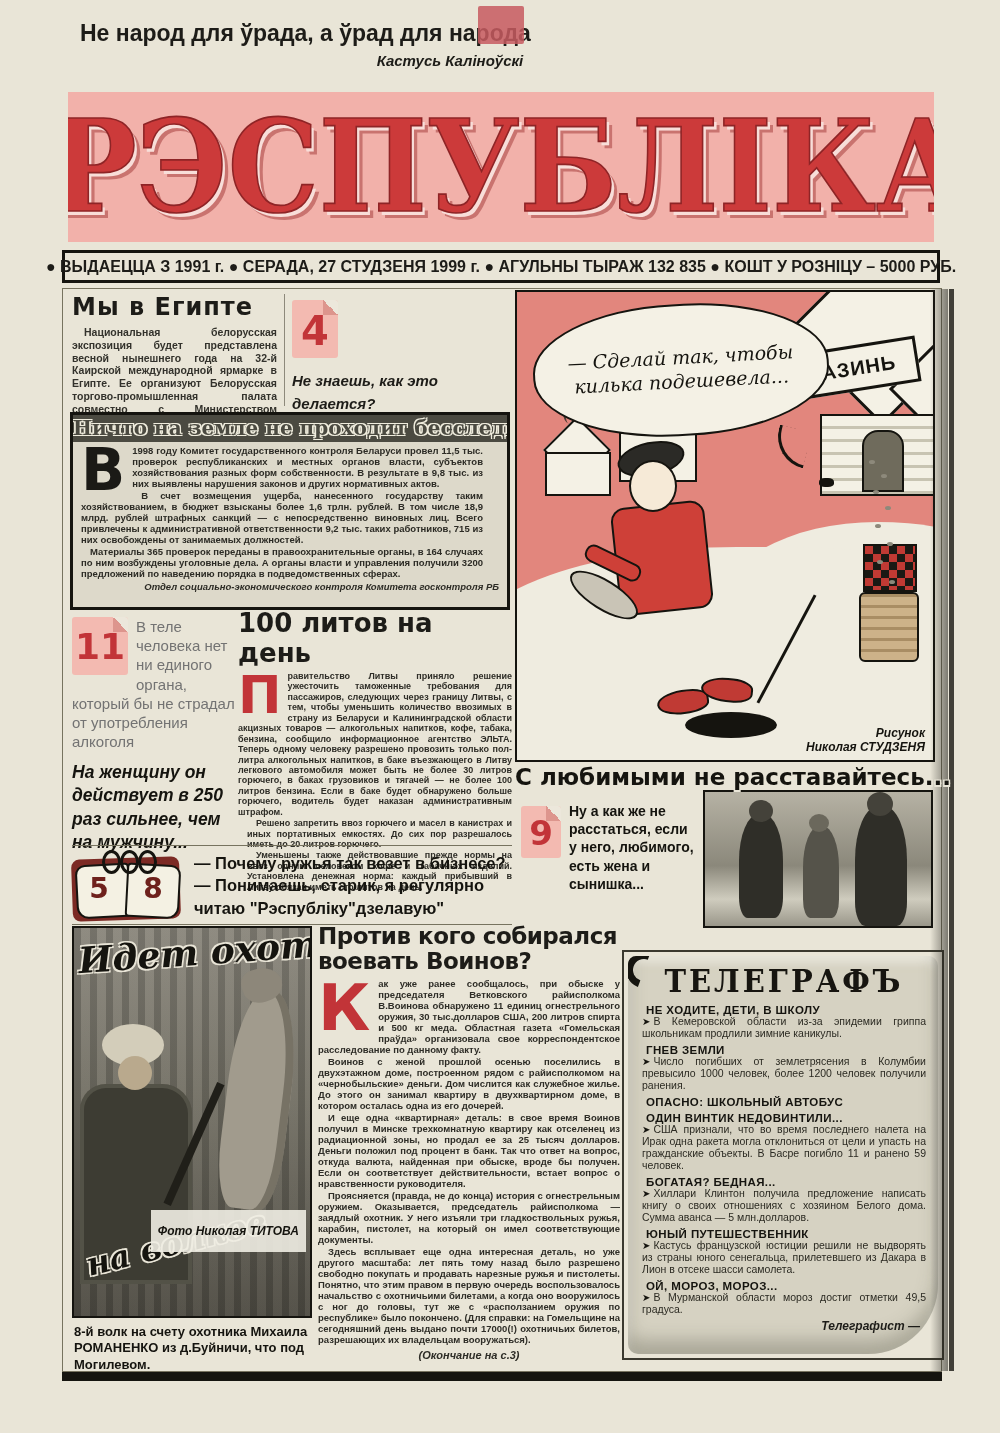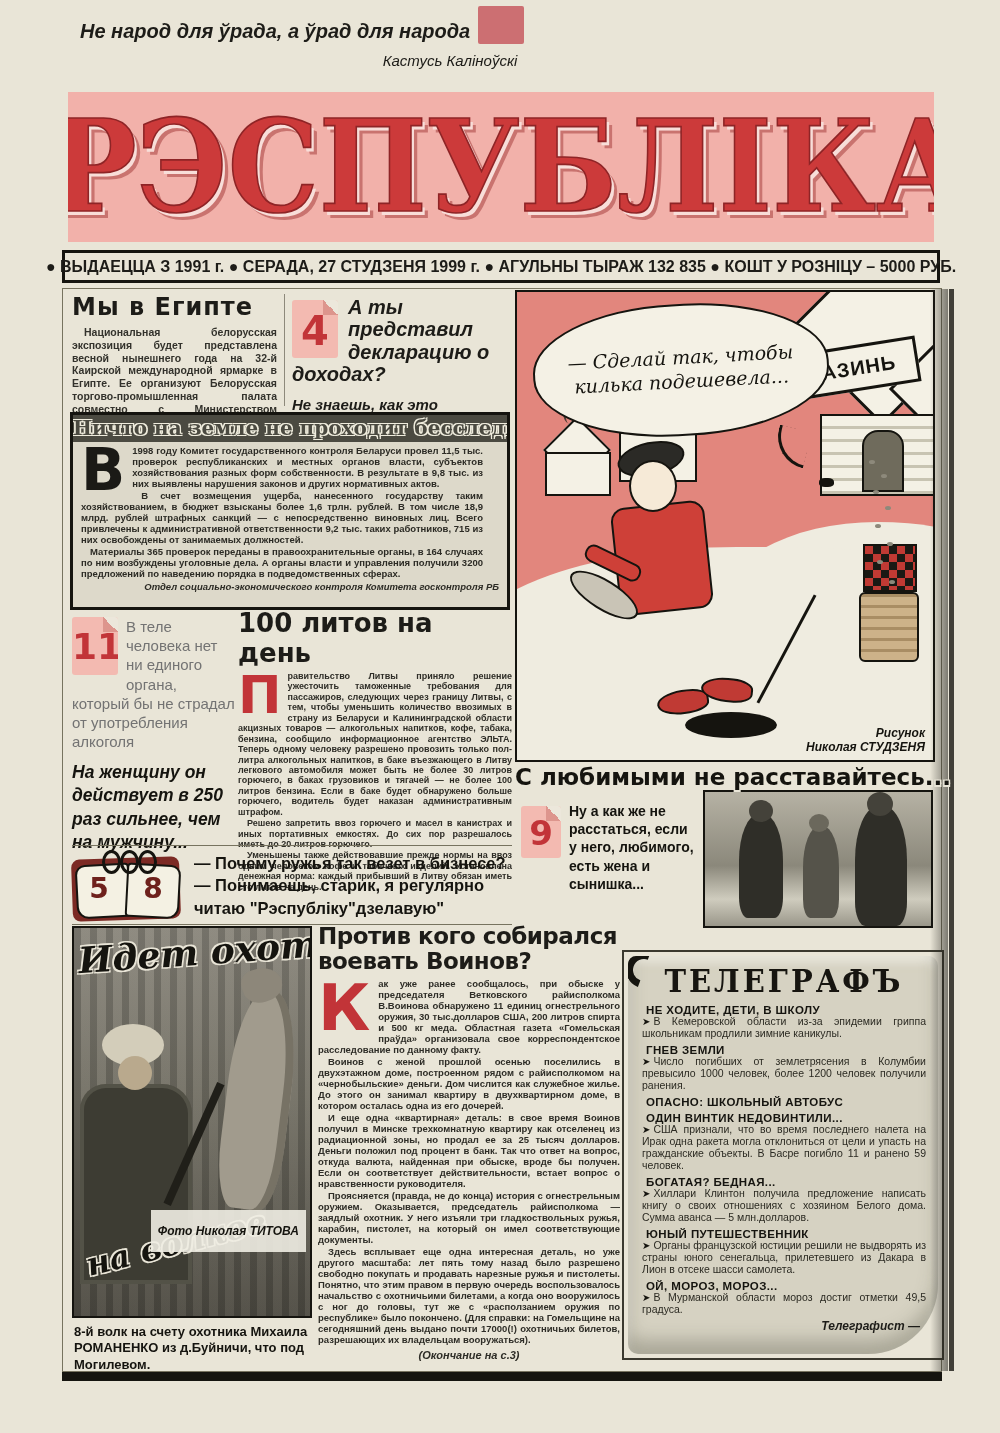--- a/index.html
+++ b/index.html
@@ -1,22 +1,22 @@
 <!DOCTYPE html>
 <html><head>
 <meta charset="utf-8">
 <style>
   html,body{margin:0;padding:0;}
   .page{position:relative;width:1000px;height:1433px;background:#e9e5d7;overflow:hidden;
         font-family:"Liberation Sans",sans-serif;color:#1d1c18;}
   .abs{position:absolute;}
 
   
-  .motto{left:80px;top:20px;width:480px;font-size:20px;font-weight:bold;font-style:italic;}
-  .motto-author{left:300px;top:52px;width:300px;text-align:center;font-size:15px;font-weight:normal;font-style:italic;}
+  .motto{left:80px;top:20px;width:480px;font-size:23px;font-weight:bold;}
+  .motto-author{left:300px;top:52px;width:300px;text-align:center;font-size:15px;font-weight:bold;font-style:italic;}
   .red-patch{left:478px;top:6px;width:46px;height:38px;background:#c75a60;opacity:.85;border-radius:2px;}
   .issue-no{left:630px;top:28px;width:305px;text-align:right;font-size:24px;font-weight:bold;letter-spacing:-1px;}
 
   
   .masthead{left:68px;top:92px;width:866px;height:150px;background:#f2b1aa;overflow:hidden;}
   .masthead-text{width:100%;text-align:center;white-space:nowrap;line-height:150px;
      font-family:"DejaVu Serif",serif;font-weight:bold;font-size:110px;color:#cc3a3a;
      -webkit-text-stroke:1.5px #8e2426;
      text-shadow:3px 3px 0 #f8ded9,6px 6px 0 rgba(150,40,40,.45);
      transform:scale(1.04,1.16);transform-origin:center;}
@@ -115,31 +115,31 @@
      background:repeating-linear-gradient(0deg,#cdb289 0 8px,#a98d64 8px 11px);}
   .dog{position:absolute;left:302px;top:186px;width:15px;height:9px;background:#15140f;border-radius:40%;}
   .footprints{position:absolute;left:352px;top:168px;width:6px;height:4px;border-radius:50%;background:#8d897b;
      box-shadow:12px 14px 0 #8d897b,4px 30px 0 #8d897b,16px 46px 0 #8d897b,6px 64px 0 #8d897b,
      18px 82px 0 #8d897b,8px 100px 0 #8d897b,20px 120px 0 #8d897b;}
   .cartoon-credit{position:absolute;right:8px;top:434px;text-align:right;font-size:12px;font-weight:bold;
      font-style:italic;line-height:1.2;color:#15140f;}
 
   
   .alcohol{left:72px;top:617px;width:163px;}
-  .alc-icon{float:left;width:46px;height:58px;margin:0 8px 2px 0;}
+  .alc-icon{float:left;width:56px;height:58px;margin:0 8px 2px 0;}
   .alc-icon .ref-num{font-size:36px;top:9px;}
   .alc-lead{font-size:15px;line-height:1.28;color:#737373;}
   .alc-emph{clear:both;padding-top:10px;font-size:17.5px;font-weight:bold;font-style:italic;line-height:1.32;color:#15140f;}
 
   
   .litov{left:238px;top:608px;width:274px;}
   .litov h1{margin:0 0 3px 0;font-size:26px;letter-spacing:0;font-family:"DejaVu Sans",sans-serif;}
   .litov-body{font-size:9px;font-weight:bold;line-height:1.16;text-align:justify;color:#2e2d27;}
   .litov-body p{margin:0 0 1px 0;}
-  .litov-body p.ind{text-indent:9px;}
+  .litov-body p.ind{text-indent:9px;margin-left:9px;}
   .drop-p{float:left;font-family:"DejaVu Sans",sans-serif;font-weight:bold;font-size:52px;line-height:44px;
      margin:2px 6px 0 0;color:#c23438;}
 
   
   .lovers{left:515px;top:762px;width:420px;height:168px;}
   .lovers-title{position:absolute;left:0;top:2px;width:420px;z-index:4;font-size:23px;font-weight:bold;
      font-family:"DejaVu Sans",sans-serif;white-space:nowrap;color:#15140f;
      text-shadow:-1.5px -1.5px 0 #e9e5d7,1.5px -1.5px 0 #e9e5d7,-1.5px 1.5px 0 #e9e5d7,1.5px 1.5px 0 #e9e5d7;}
   .lovers-photo{position:absolute;left:188px;top:28px;width:230px;height:138px;border:2.5px solid #15140f;
      box-sizing:border-box;background:linear-gradient(180deg,#b6b2a4 0%,#8b887b 55%,#cfccbe 80%,#9a978a 100%);overflow:hidden;}
@@ -237,21 +237,20 @@
     <h1>Мы в Египте</h1>
     <p>Национальная белорусская экспозиция будет представлена весной нынешнего года на 32-й Каирской международной ярмарке в Египте. Ее организуют Белорусская торгово-промышленная палата совместно с Министерством иностранных дел.</p>
     <div class="author">Тереза ХАЮТИНА</div>
   </div>
   <div class="abs vline1"></div>
 
   <div class="abs declaration">
     <div class="ref-icon decl-icon">
       <div class="ref-num">4</div>
     </div>
-    <div class="decl-title">А ты представил декларацию о доходах?</div>
     <div class="decl-sub">
       <div>Не знаешь, как это делается?</div>
       <div>Элементарно. Заплатил и -- спи.</div>
     </div>
   </div>
 
   <div class="abs nichto">
     <div class="nichto-head">Ничто на земле не проходит бесследно</div>
     <div class="nichto-body">
       <span class="drop-b">В</span>
@@ -398,21 +397,21 @@
       <div class="tg-item">
         <div class="tg-head">ОДИН ВИНТИК НЕДОВИНТИЛИ...</div>
         <div class="tg-body"><span class="tg-bullet">➤</span><span>США признали, что во время последнего налета на Ирак одна ракета могла отклониться от цели и упасть на гражданские объекты. В Басре погибло 11 и ранено 59 человек.</span></div>
       </div>
       <div class="tg-item">
         <div class="tg-head">БОГАТАЯ? БЕДНАЯ...</div>
         <div class="tg-body"><span class="tg-bullet">➤</span><span>Хиллари Клинтон получила предложение написать книгу о своих отношениях с хозяином Белого дома. Сумма аванса — 5 млн.долларов.</span></div>
       </div>
       <div class="tg-item">
         <div class="tg-head">ЮНЫЙ ПУТЕШЕСТВЕННИК</div>
-        <div class="tg-body"><span class="tg-bullet">➤</span><span>Органы французской юстиции решили не выдворять из страны юного сенегальца, прилетевшего из Дакара в Лион в отсеке шасси самолета.</span></div>
+        <div class="tg-body"><span class="tg-bullet">➤</span><span>Кастусь французской юстиции решили не выдворять из страны юного сенегальца, прилетевшего из Дакара в Лион в отсеке шасси самолета.</span></div>
       </div>
       <div class="tg-item">
         <div class="tg-head">ОЙ, МОРОЗ, МОРОЗ...</div>
         <div class="tg-body"><span class="tg-bullet">➤</span><span>В Мурманской области мороз достиг отметки 49,5 градуса.</span></div>
       </div>
 
       <div class="tg-sign">
         <div>Телеграфист —</div>
 
       </div>

